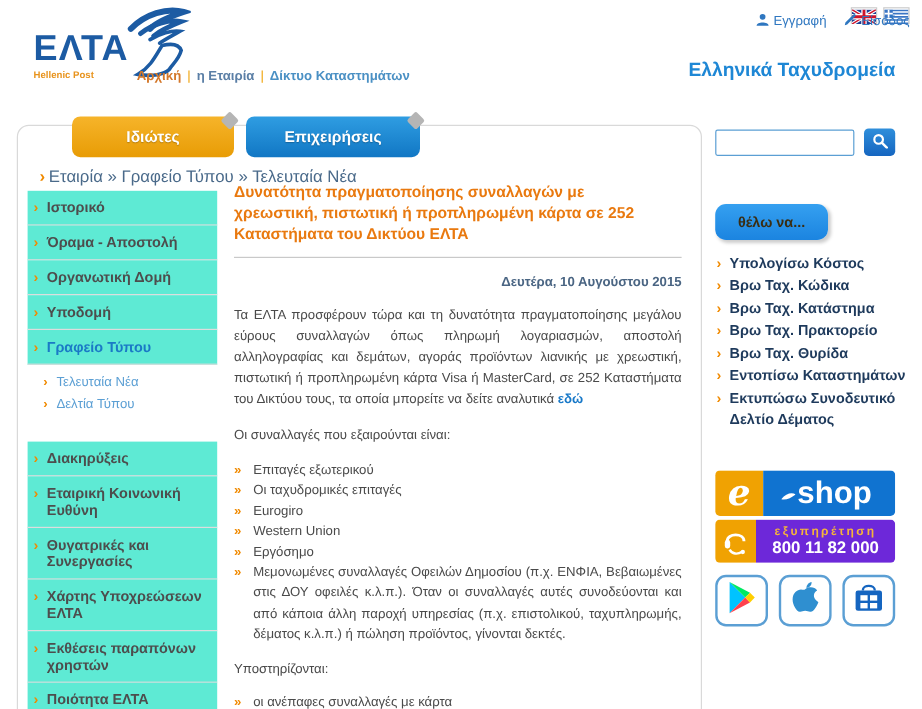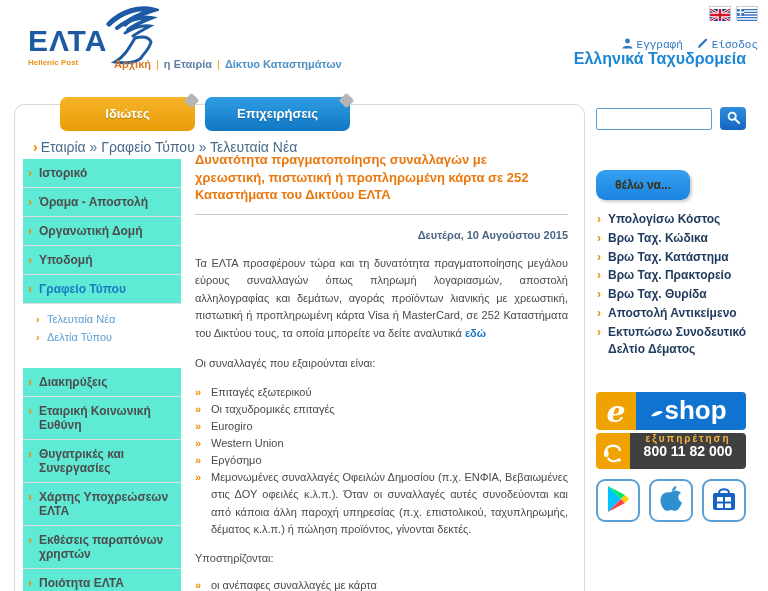--- a/index.html
+++ b/index.html
@@ -17,21 +17,21 @@
   .top-nav { position:absolute; left:114px; top:58px; font-size:11px; white-space:nowrap; }
   .top-nav a { text-decoration:none; font-weight:bold; cursor:pointer; }
   .top-nav .sep { color:#f0a30a; margin:0 5px; font-weight:normal; }
   .nav-home { color:#d4782a; }
   .nav-company { color:#5b7fa6; }
   .nav-network { color:#4a90c4; }
 
   .flags { position:absolute; right:10px; top:6px; display:flex; gap:5px; }
   .flag { width:22px; height:14px; border:1px solid #ccc; cursor:pointer; display:block; }
 
-  .account { position:absolute; right:10px; top:38px; font-size:11px; color:#2f77c0; display:flex; gap:14px; align-items:center;font-family:Liberation Mono, monospace; }
+  .account { position:absolute; right:10px; top:11px; font-size:11px; color:#2f77c0; display:flex; gap:14px; align-items:center; }
   .account .acct-item { display:flex; gap:4px; align-items:center; cursor:pointer; }
   .brand { position:absolute; right:22px; top:50px; font-size:16px; font-weight:bold; color:#1e87d5; }
 
   
   .tab { position:absolute; top:97px; height:34px; border-radius:7px; z-index:3;
          color:#fff; font-weight:bold; font-size:13px; text-align:center; line-height:34px;
          text-shadow:0 1px 1px rgba(0,0,0,.25); cursor:pointer; }
   .tab::after { content:""; position:absolute; top:-2px; right:-2px; width:11px; height:11px;
                 background:#b5b5b5; border-radius:2px; transform:rotate(45deg); z-index:-1; }
   .tab-private { left:60px; width:135px; background:linear-gradient(#f6b42a,#e89c05); }
@@ -88,21 +88,21 @@
 
   .eshop { margin-top:34px; width:150px; height:38px; display:flex; border-radius:4px; overflow:hidden; cursor:pointer; }
   .eshop-e { width:40px; background:#f0a202; color:#fff; font-size:30px; font-weight:bold; font-style:italic;
              display:flex; align-items:center; justify-content:center; font-family:"DejaVu Serif",serif; }
   .eshop-shop { flex:1; background:#1073d0; color:#fff; font-size:26px; font-weight:bold;
                 display:flex; align-items:center; justify-content:center; letter-spacing:0; padding-bottom:2px; }
   .eshop-leaf { margin-right:1px; margin-left:-4px; }
 
   .support { margin-top:3px; width:150px; height:36px; display:flex; border-radius:4px; overflow:hidden; cursor:pointer; }
   .support-ico { width:34px; background:#f0a202; display:flex; align-items:center; justify-content:center; }
-  .support-txt { flex:1; background:#404040; display:flex; flex-direction:column; align-items:center; justify-content:flex-start; }
+  .support-txt { flex:1; background:#6d28d9; display:flex; flex-direction:column; align-items:center; justify-content:center; }
   .support-label { color:#f5b43a; font-size:10px; font-weight:bold; letter-spacing:2px; line-height:1.1; }
   .support-phone { color:#fff; font-size:14px; font-weight:bold; line-height:1.1; }
 
   .stores { margin-top:10px; display:flex; gap:9px; }
   .store { width:44px; height:43px; border:2px solid #5b9fd4; border-radius:9px; background:#fff;
            display:flex; align-items:center; justify-content:center; cursor:pointer; }
 </style>
 </head>
 <body>
 
@@ -241,21 +241,21 @@
     </div>
 
     <div class="want-btn">θέλω να...</div>
 
     <div class="rail-links">
       <div class="rail-link">Υπολογίσω Κόστος</div>
       <div class="rail-link">Βρω Ταχ. Κώδικα</div>
       <div class="rail-link">Βρω Ταχ. Κατάστημα</div>
       <div class="rail-link">Βρω Ταχ. Πρακτορείο</div>
       <div class="rail-link">Βρω Ταχ. Θυρίδα</div>
-      <div class="rail-link">Αποστολή Αντικείμενο</div>
+      <div class="rail-link">Εντοπίσω Καταστημάτων</div>
       <div class="rail-link">Εκτυπώσω Συνοδευτικό Δελτίο Δέματος</div>
     </div>
 
     <div class="eshop">
       <div class="eshop-e">e</div>
       <div class="eshop-shop">
         <span class="eshop-leaf">
           <svg width="12" height="10" viewBox="0 0 12 10">
               <path d="M0 7 C4 2, 9 1, 12 3 C8 6, 4 8, 0 7 Z" fill="#fff"></path>
             </svg>

